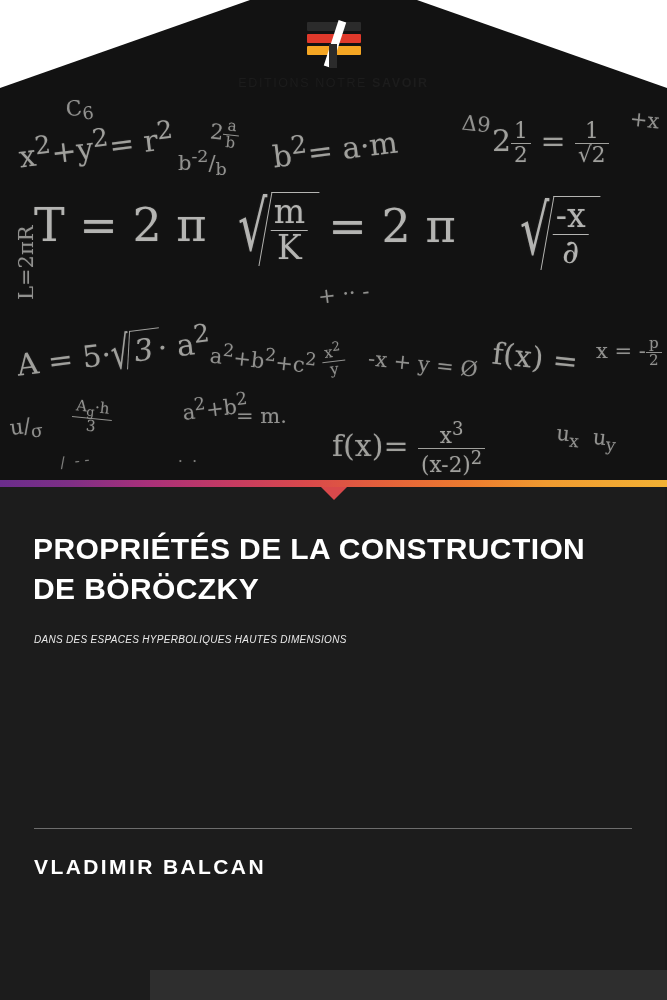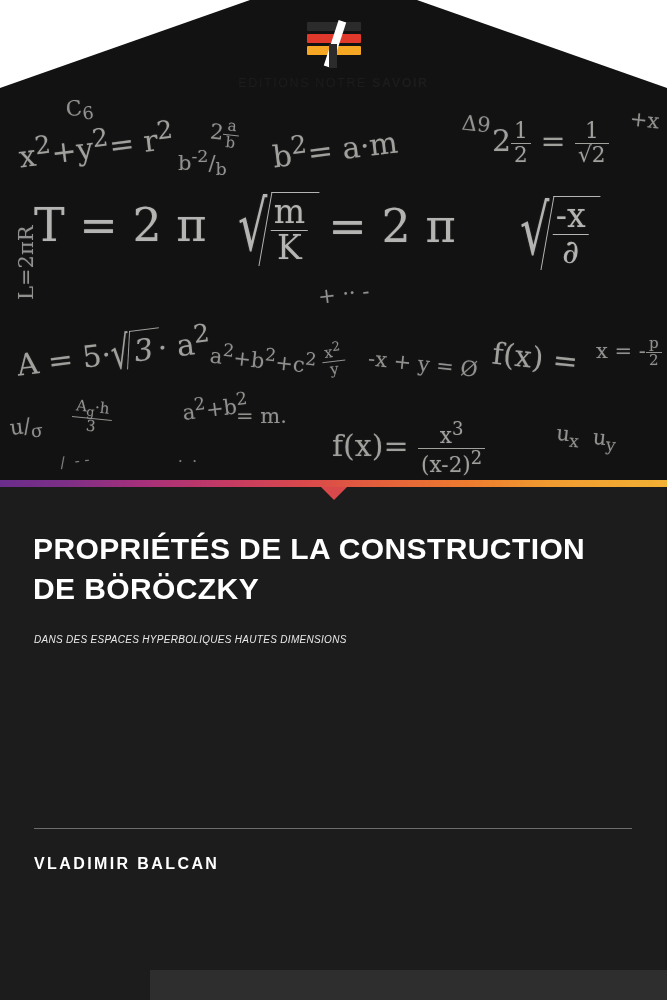--- a/index.html
+++ b/index.html
@@ -200,21 +200,21 @@
     left: 34px;
     width: 598px;
     height: 1px;
     background: #6d6d6d;
   }
   .author {
     position: absolute;
     top: 368px;
     left: 34px;
     color: #ffffff;
-    font-size: 16px;
+    font-size: 21px;
     font-weight: 700;
     letter-spacing: 2.4px;
   }
   .footer-band {
     position: absolute;
     bottom: 0;
     left: 150px;
     width: 517px;
     height: 30px;
     background: #2e2e2e;

